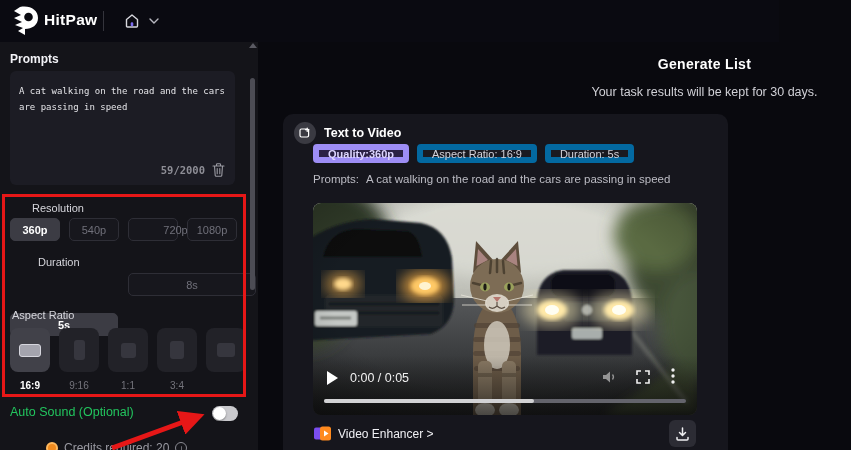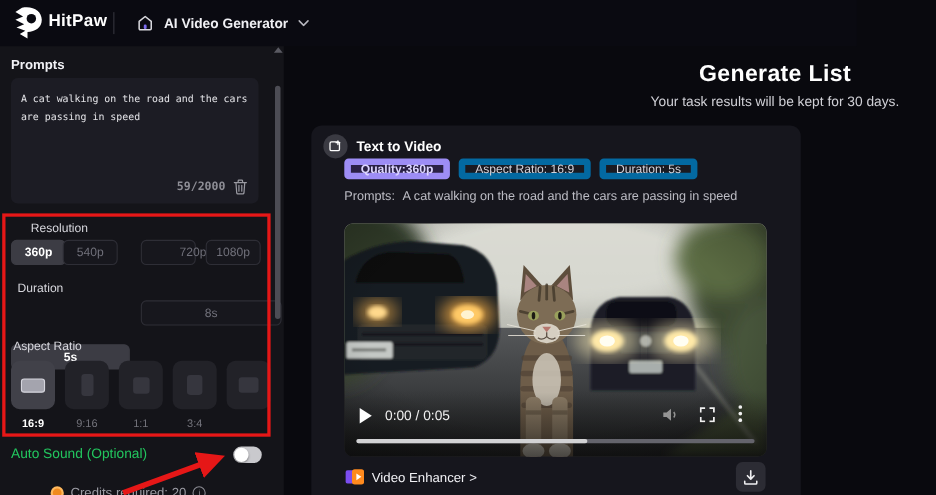--- a/index.html
+++ b/index.html
@@ -55,21 +55,21 @@
     font-size:8px; display:flex; align-items:center; justify-content:center; }
 
   .scroll-arrow{ position:absolute; left:249px; top:1px; width:0; height:0;
     border-left:4px solid transparent; border-right:4px solid transparent; border-bottom:5px solid #5a5a62; }
   .scroll-thumb{ position:absolute; left:250px; top:36px; width:5px; height:212px; background:#4c4c54; border-radius:3px; }
 
   .arrow-svg{ position:absolute; left:0; top:0; width:258px; height:408px; pointer-events:none; z-index:6; }
 
   
   .gen-title{ position:absolute; left:558px; top:56px; width:293px; text-align:center;
-    font-size:21px; font-weight:800; color:#ffffff; letter-spacing:.3px; }
+    font-size:14px; font-weight:800; color:#ffffff; letter-spacing:.3px; }
   .gen-subtitle{ position:absolute; left:558px; top:85px; width:293px; text-align:center;
     font-size:12.5px; color:#d0d0d6; }
 
   .card{ position:absolute; left:283px; top:114px; width:445px; height:350px; background:#16161d; border-radius:10px; }
   .type-icon{ position:absolute; left:11px; top:8px; width:22px; height:22px; border-radius:50%;
     background:#3a3a42; display:flex; align-items:center; justify-content:center; }
   .type-label{ position:absolute; left:41px; top:12px; font-size:12.5px; font-weight:700; color:#fff; }
   .badges{ position:absolute; left:30px; top:30px; display:flex; gap:8px; }
   .badge{ height:19px; padding:0 9px; display:flex; align-items:center; border-radius:4px;
     font-size:11px; background:#1a1a21; border:6px solid #0369a1; color:#d2d2da; }
@@ -106,48 +106,47 @@
       <path d="M10 2 C 20 0, 28 5, 28 13 C 28 20, 22 24, 15 24 L15 30 L8 26 L13 23 L5 20 L12 17 L4 13 L11 10 L4 6 Z" fill="#ffffff"></path>
       <circle cx="18.5" cy="12" r="4.3" fill="#0a0a11"></circle>
     </svg>
     <div class="brand">HitPaw</div>
     <div class="tb-divider"></div>
     <div class="app-switch">
       <svg width="16" height="16" viewBox="0 0 16 16">
         <path d="M2.5 6.5 L8 2 L13.5 6.5 L13.5 13 Q13.5 14 12.5 14 L3.5 14 Q2.5 14 2.5 13 Z" fill="none" stroke="#d8d8de" stroke-width="1.4" stroke-linejoin="round"></path>
         <rect x="6.7" y="9.3" width="2.6" height="4" rx="1.1" fill="#7c6cf0"></rect>
       </svg>
-      <span class="app-title">AI Video Generator</span>
       <svg width="10" height="6" viewBox="0 0 10 6">
         <path d="M1 1 L5 5 L9 1" fill="none" stroke="#b8b8c0" stroke-width="1.4" stroke-linecap="round"></path>
       </svg>
     </div>
   </div>
 
   <div class="panel">
 
     <div class="prompts-label">Prompts</div>
 
     <div class="prompt-box">
       <div class="prompt-text">A cat walking on the road and the cars are passing in speed</div>
       <div class="char-counter">59/2000</div>
       <svg class="trash-btn" viewBox="0 0 15 16">
         <path d="M2 4 H13 M5.5 4 V2.5 Q5.5 1.8 6.2 1.8 L8.8 1.8 Q9.5 1.8 9.5 2.5 V4 M3.5 4 L4.2 13.4 Q4.3 14.3 5.2 14.3 L9.8 14.3 Q10.7 14.3 10.8 13.4 L11.5 4 M6.2 6.5 V11.8 M8.8 6.5 V11.8" fill="none" stroke="#9a9aa2" stroke-width="1.1" stroke-linecap="round"></path>
       </svg>
     </div>
 
     <div class="red-rect"></div>
 
-    <div class="sec-label" style="left:28px; top:160px;">Resolution</div>
+    <div class="sec-label" style="left:4px; top:160px;padding-left:28px;">Resolution</div>
     <div class="opt-btn sel" style="left:10px; top:176px; width:50px;">360p</div>
-    <div class="opt-btn" style="left:57px; top:176px; width:50px;text-align:center;">540p</div>
+    <div class="opt-btn" style="left:69px; top:176px; width:50px;text-align:center;">540p</div>
     <div class="opt-btn" style="left:128px; top:176px; width:50px;padding-left:45px;">720p</div>
     <div class="opt-btn" style="left:187px; top:176px; width:50px;">1080p</div>
 
-    <div class="sec-label" style="left:4px; top:214px;padding-left:12px;">Duration</div>
+    <div class="sec-label" style="left:26px; top:214px;padding-left:12px;">Duration</div>
     <div class="opt-btn sel" style="left:10px; top:231px; width:108px;margin-top:40px;">5s</div>
     <div class="opt-btn" style="left:128px; top:231px; width:128px;">8s</div>
 
     <div class="sec-label" style="left:12px; top:267px;">Aspect Ratio</div>
     <div class="ar-tile sel" style="left:10px;  top:286px;">
         <div class="ar-shape" style="width:22px;height:13px;"></div>
       </div>
     <div class="ar-tile" style="left:59px;  top:286px;">
         <div class="ar-shape" style="width:11px;height:20px;"></div>
       </div>

